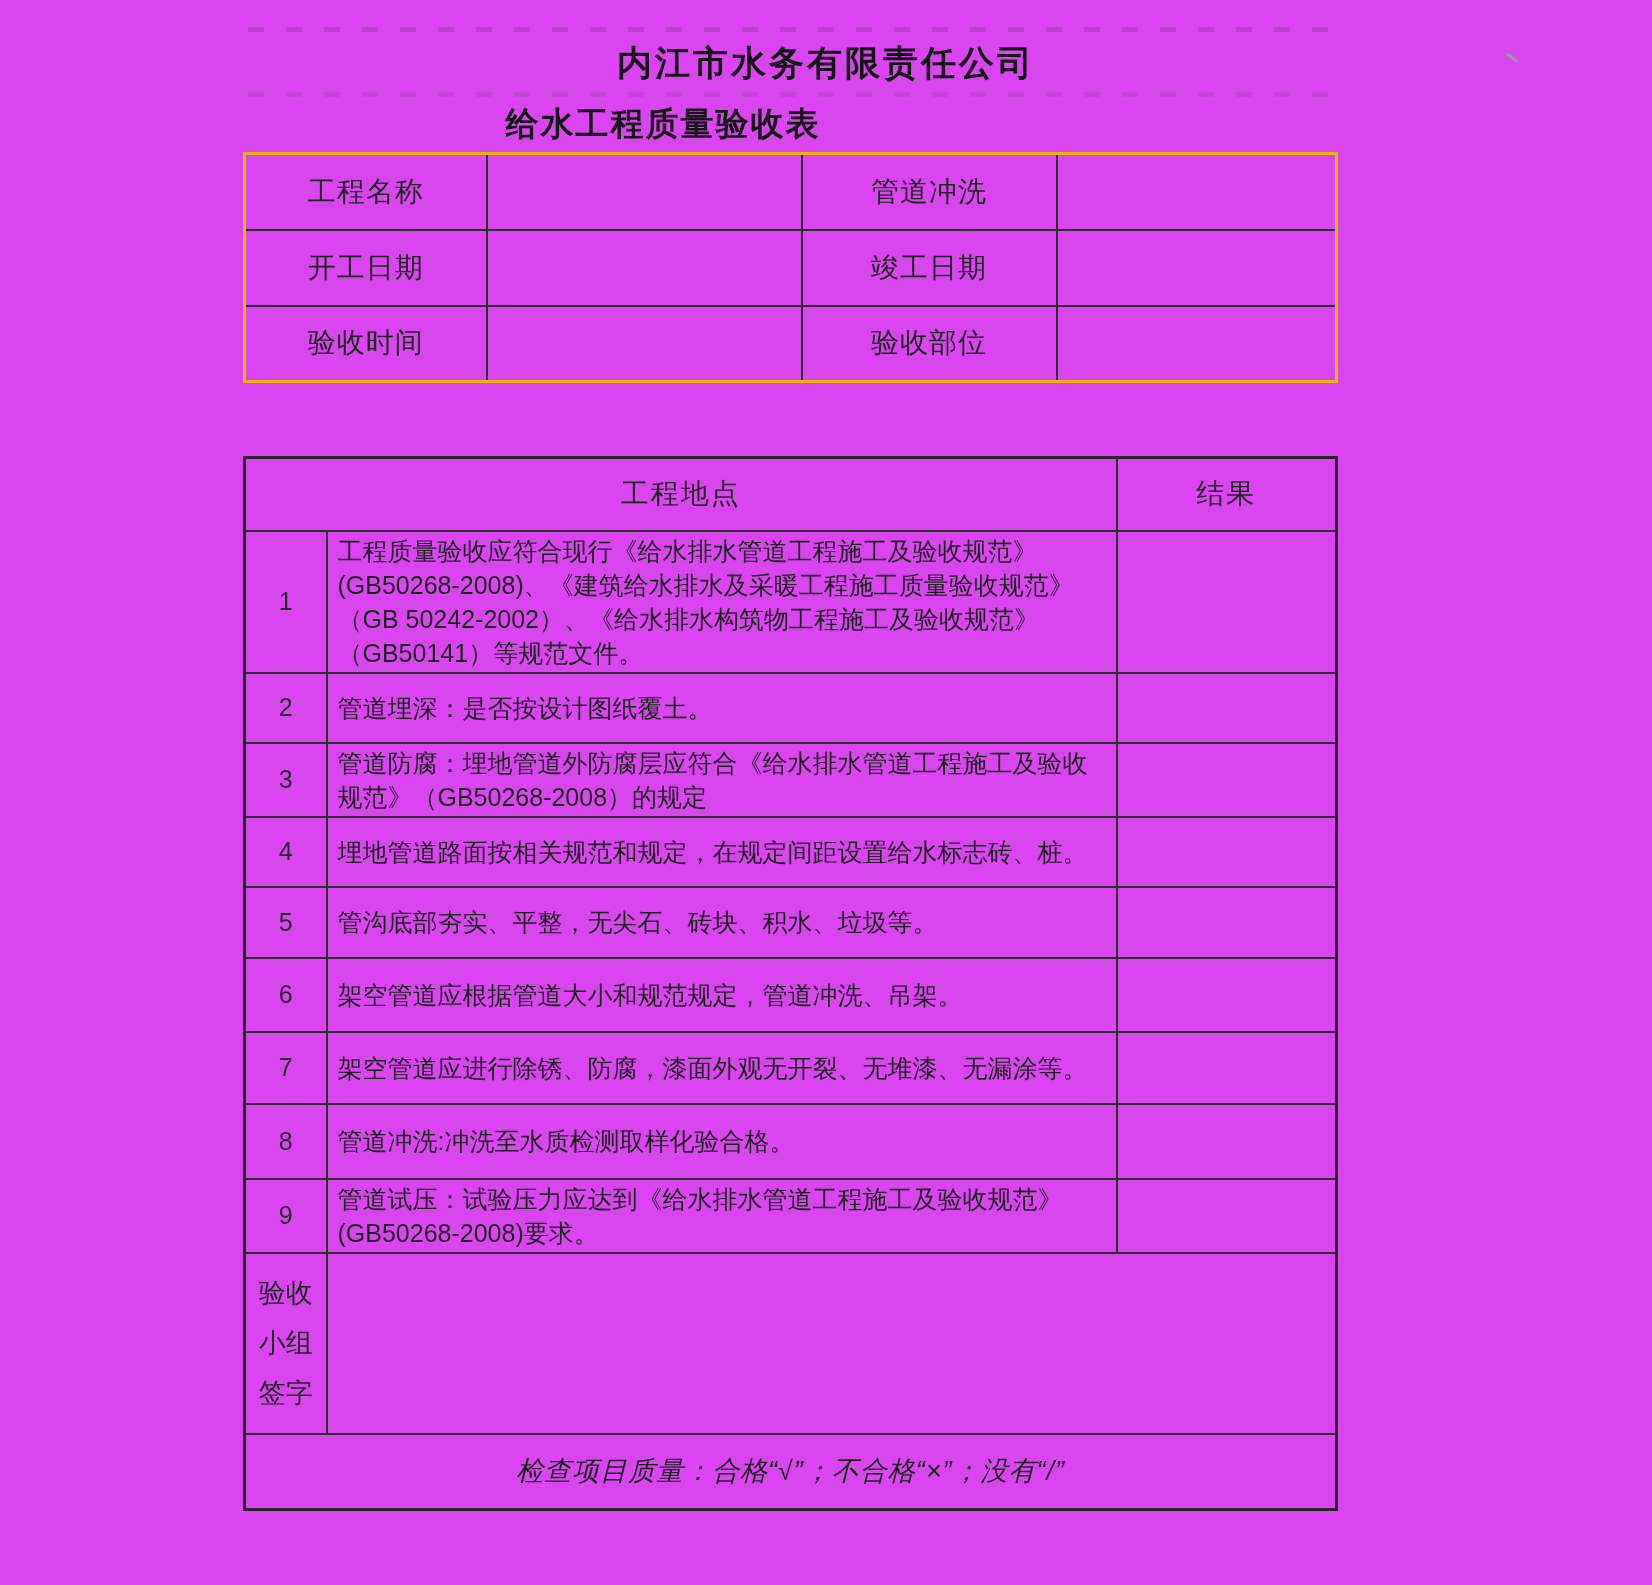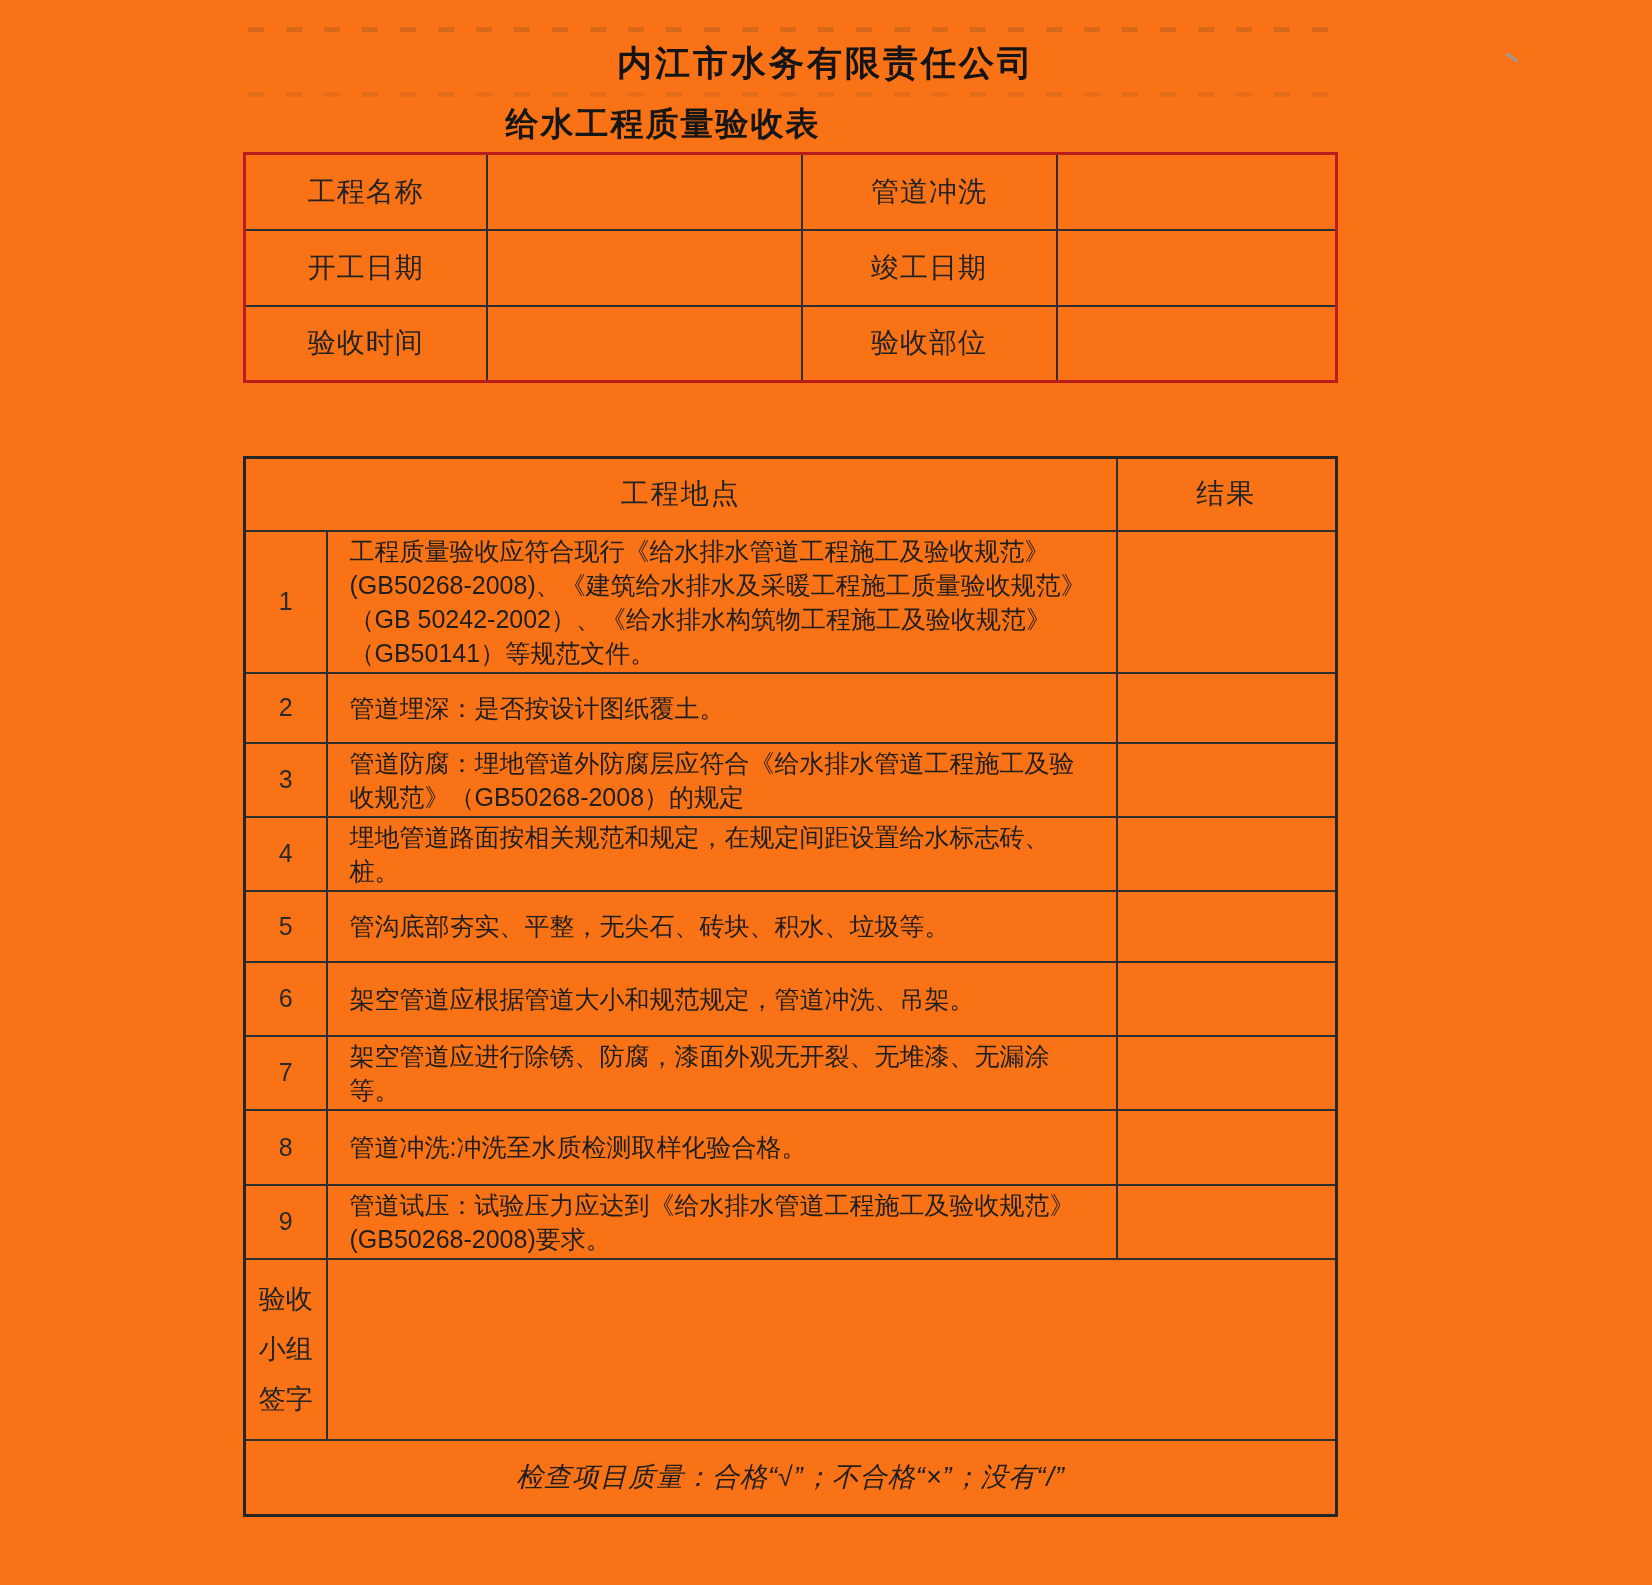--- a/index.html
+++ b/index.html
@@ -1,19 +1,19 @@
 <!DOCTYPE html>
 <html><head>
 <meta charset="utf-8">
 <style>
   html,body { margin:0; padding:0; background:#e8e8e8; }
   .page {
     position:relative;
     width:1652px; height:1585px;
-    background:#f97316;
+    background:#d946ef;
     overflow:hidden;
     font-family:"Liberation Sans", sans-serif;
     color:#1f1f1f;
   }
 
   
   .streak {
     position:absolute; left:248px; width:1092px; height:5px;
     background:repeating-linear-gradient(90deg, rgba(40,40,40,.45) 0 16px, rgba(0,0,0,0) 16px 38px);
     opacity:.35;
@@ -36,21 +36,21 @@
     text-align:center;
     font-size:33px; font-weight:bold; letter-spacing:2px;
     color:#161616;
   }
 
   table { border-collapse:collapse; table-layout:fixed; }
   td { border:2px solid #2e2e2e; overflow:hidden; }
 
   .info-table {
     position:absolute; left:243px; top:152px; width:1092px;
-    border:3px solid #b91c1c;
+    border:3px solid #eab308;
   }
   .info-table tr { height:76px; }
   .info-table td.lbl {
     text-align:center; vertical-align:middle;
     font-size:28px; color:#232323; letter-spacing:1px;
   }
   .info-table td.val { background:transparent; }
 
   .criteria-table {
     position:absolute; left:243px; top:456px; width:1092px;
@@ -58,21 +58,21 @@
   }
   .criteria-table td.chead {
     text-align:center; vertical-align:middle;
     font-size:28px; color:#232323; letter-spacing:2px;
   }
   .criteria-table td.no {
     text-align:center; vertical-align:middle;
     font-size:25px; color:#2a2a2a;
   }
   .criteria-table td.txt {
-    padding:2px 22px;
+    padding:2px 10px;
     font-size:25px; line-height:34px; vertical-align:middle;
     color:#1e1e1e;
   }
   .criteria-table td.res { }
 
   tr.h-head { height:73px; }
   tr.h-r1 { height:115px; }
   tr.h-r2 { height:70px; }
   tr.h-r3 { height:73px; }
   tr.h-r4 { height:70px; }

